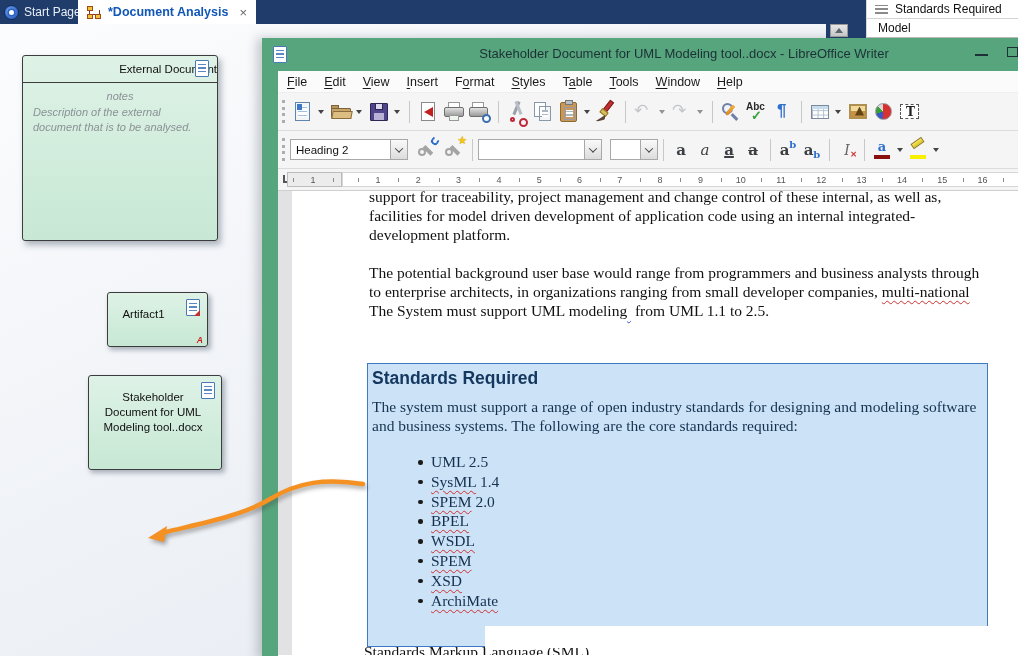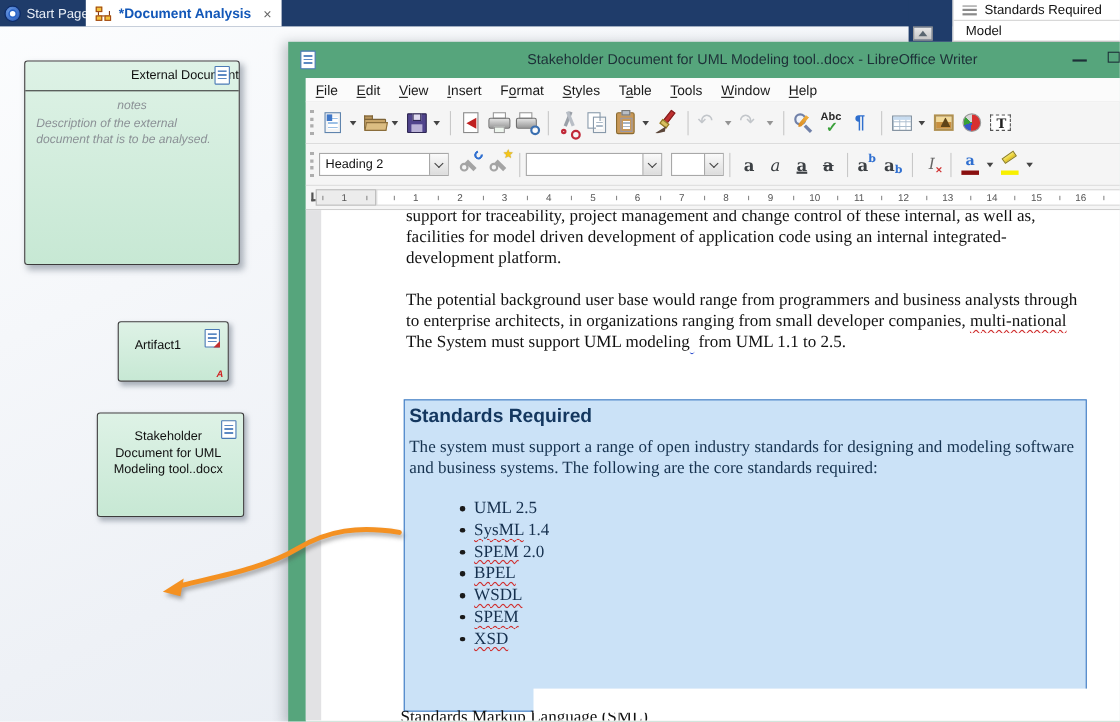--- a/index.html
+++ b/index.html
@@ -543,20 +543,21 @@
                 </div>
               <div class="bb-overlay"></div>
               <div class="bb-list">
                   <div class="bb-item"><span>UML</span> 2.5</div>
                   <div class="bb-item"><span class="sq-red">SysML</span> 1.4</div>
                   <div class="bb-item"><span class="sq-red">SPEM</span> 2.0</div>
                   <div class="bb-item"><span class="sq-red">BPEL</span></div>
                   <div class="bb-item"><span class="sq-red">WSDL</span></div>
                   <div class="bb-item"><span class="sq-red">SPEM</span></div>
                   <div class="bb-item"><span class="sq-red">XSD</span></div>
+                  <div class="bb-item"><span class="sq-red">ArchiMate</span></div>
                 </div>
             </div>
             <div class="partial-line">Standards Markup Language (SML)</div>
           </div>
         </div>
       </div>
     </div>
   </div>
 </div>
 

